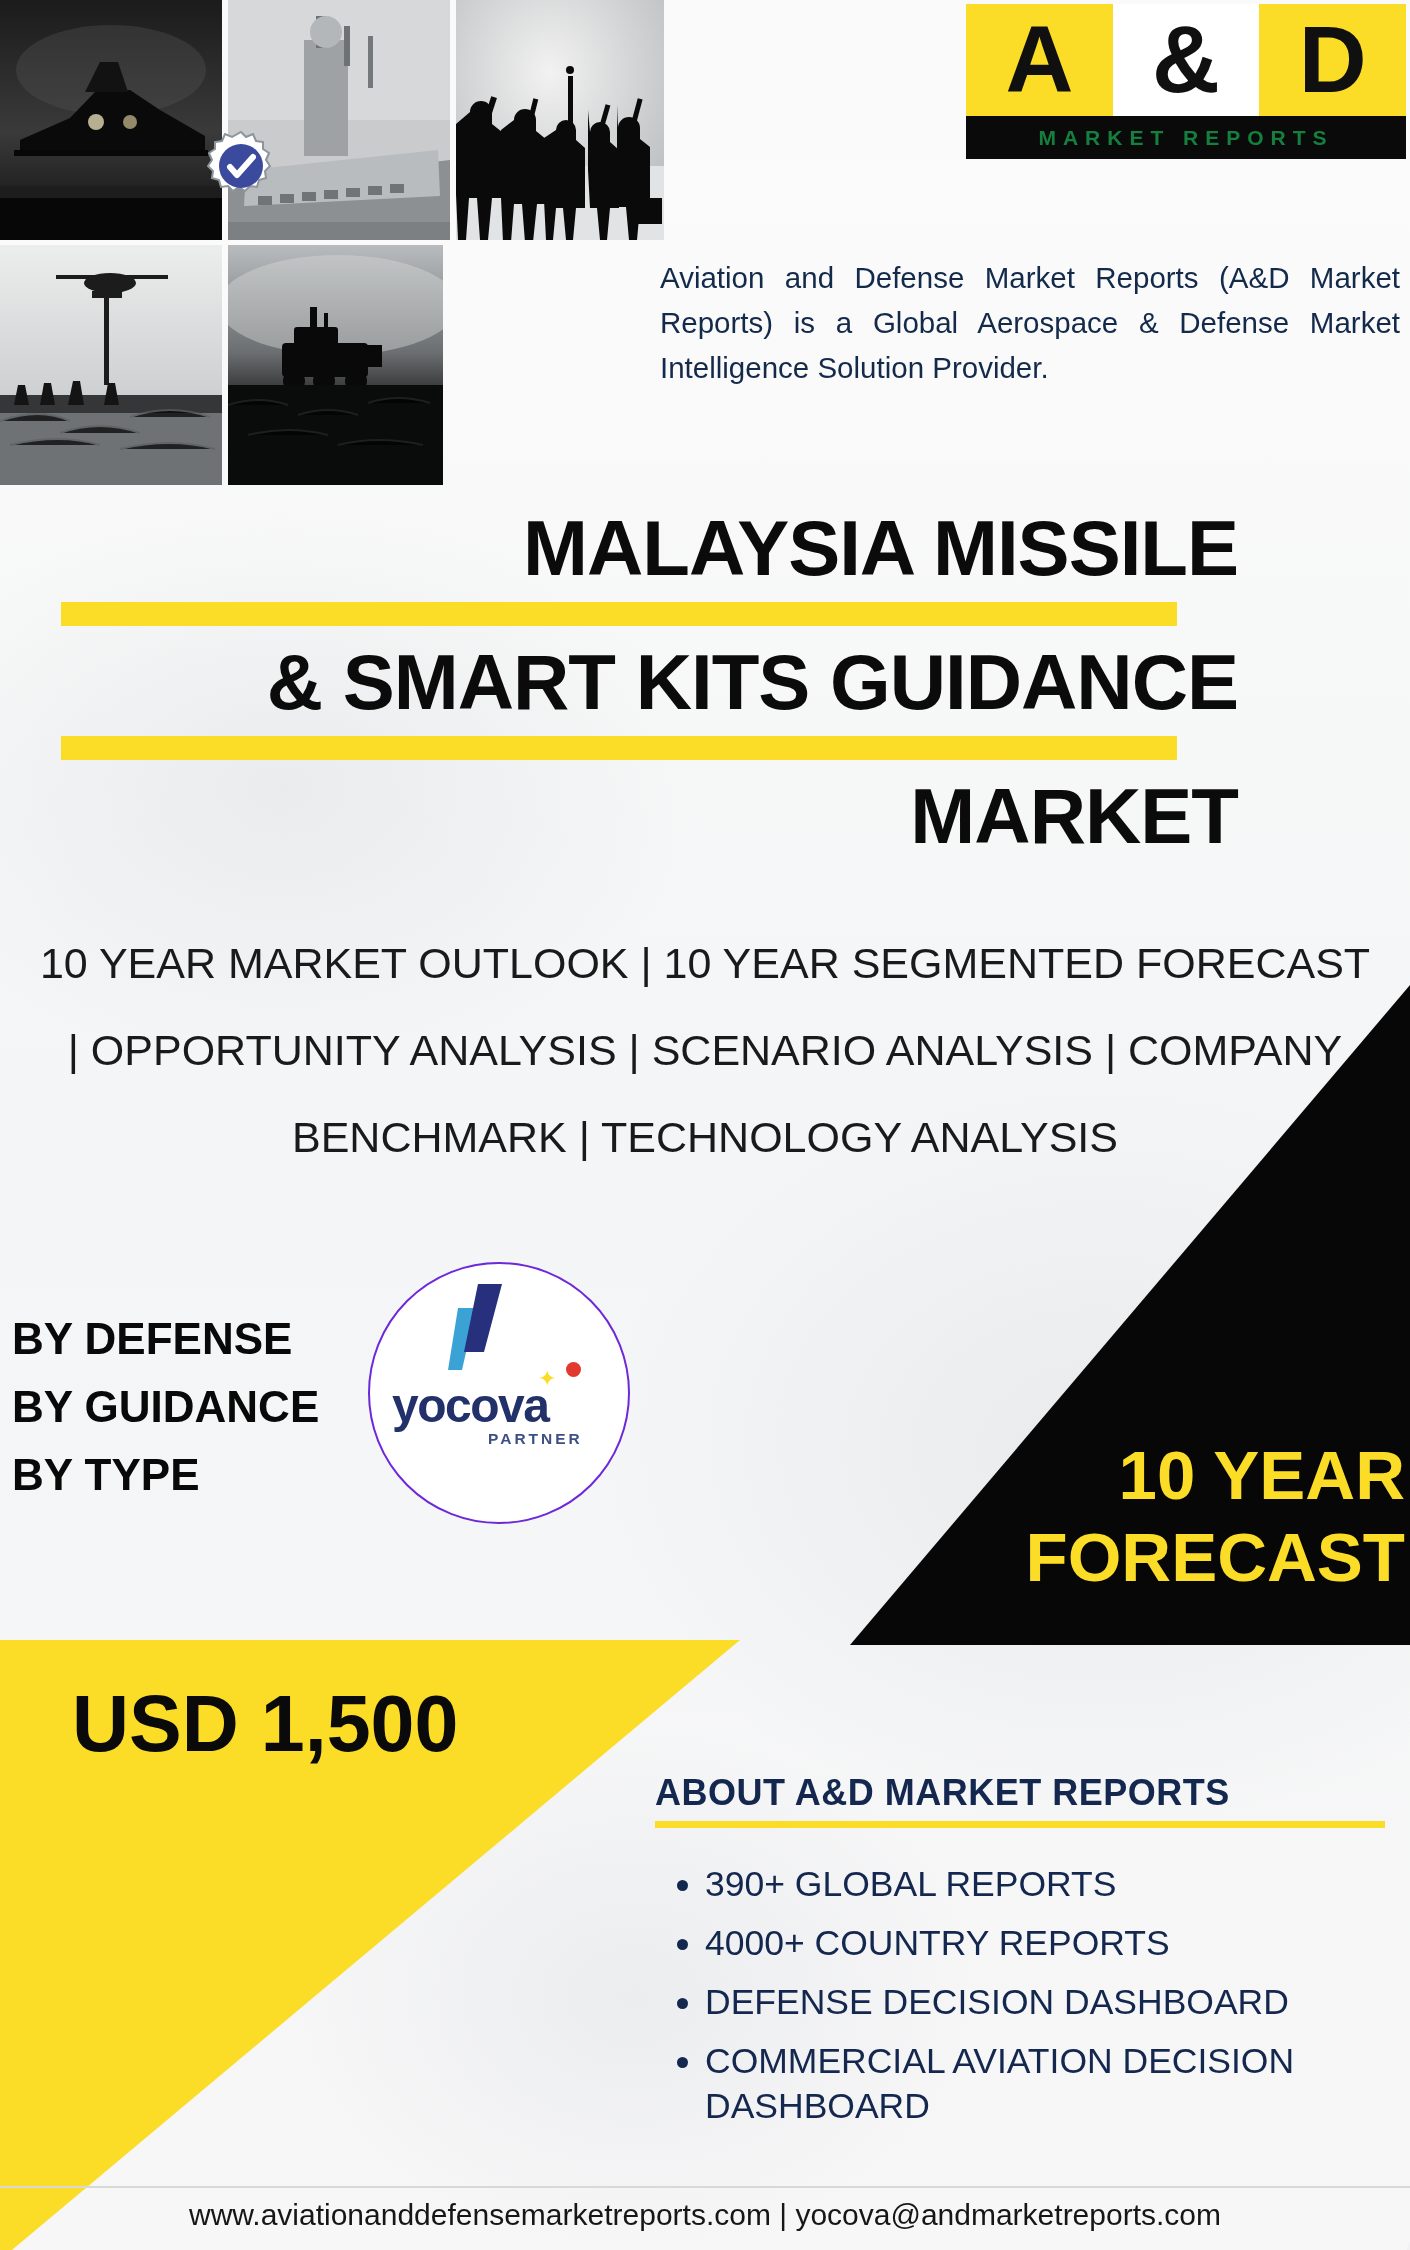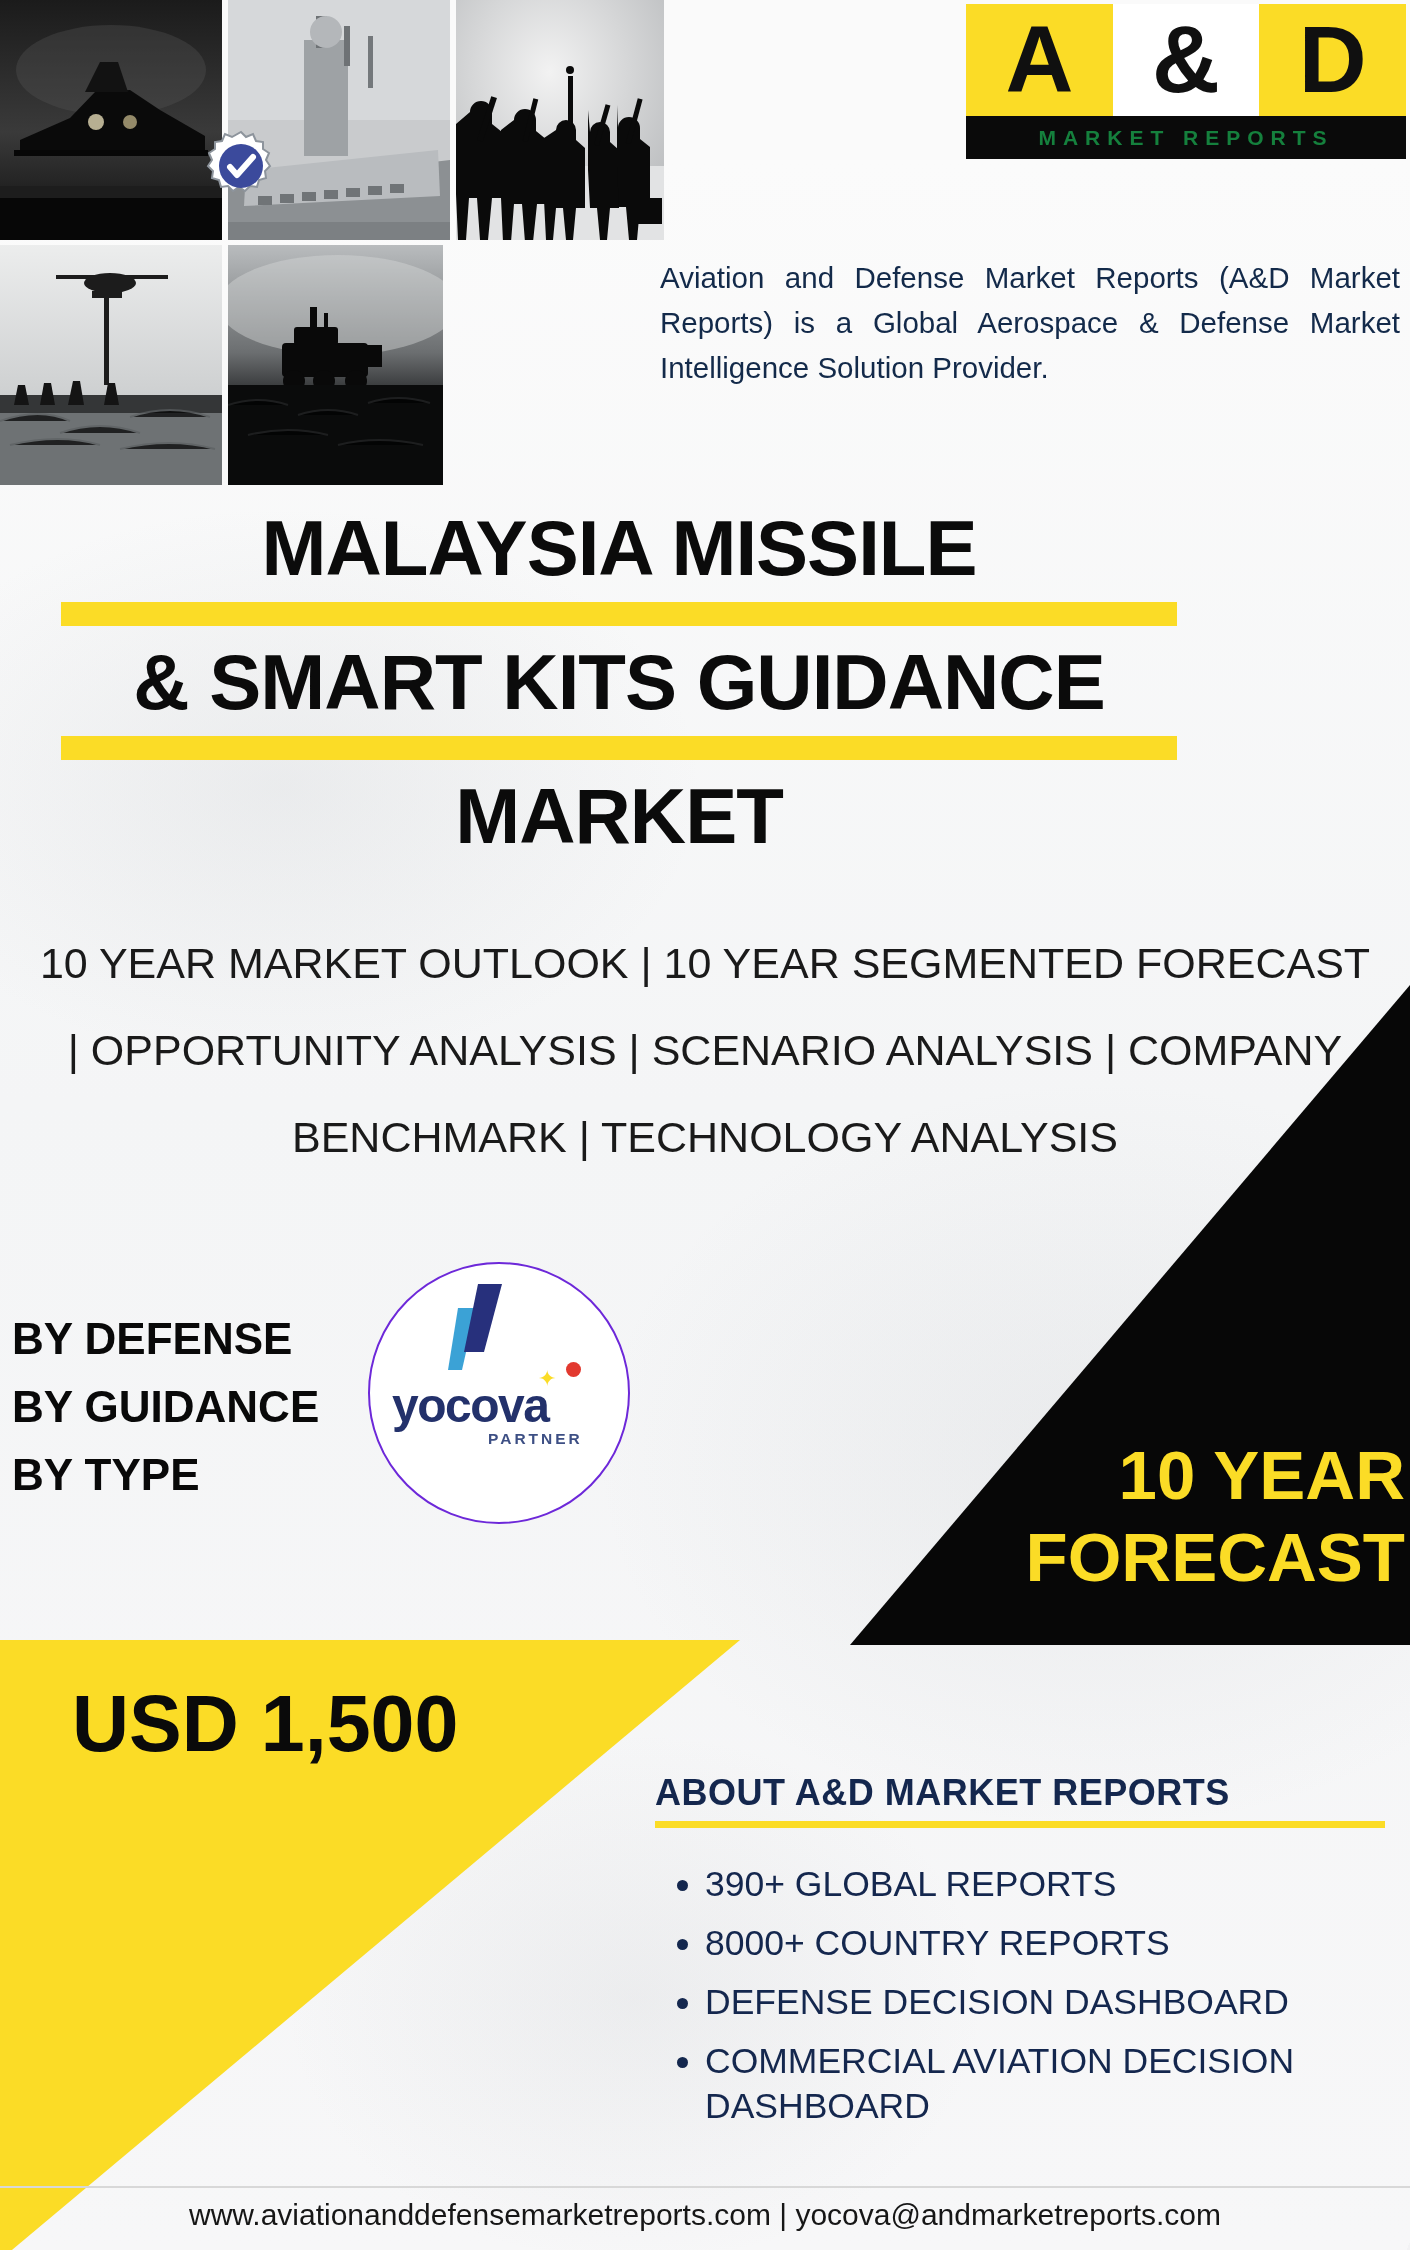--- a/index.html
+++ b/index.html
@@ -66,21 +66,21 @@
 
   
   .intro{
     position:absolute;left:660px;top:255px;width:740px;z-index:5;
     color:#132a4a;font-size:29.5px;line-height:45px;
     text-align:justify;text-justify:inter-word;
     font-family:"Liberation Sans", sans-serif;
   }
 
   
-  .title-wrap{position:absolute;left:0;top:500px;width:1238px;z-index:5;text-align:center;}
+  .title-wrap{position:absolute;left:0;top:500px;width:1238px;z-index:5;text-align:right;}
   .title-line{
     font-size:78px;font-weight:bold;letter-spacing:-1px;color:#0b0b0b;
     line-height:96px;font-family:"Liberation Sans", sans-serif;
     position:relative;z-index:3;
   }
   .yellow-rule{
     width:1116px;height:24px;background:#FBDC26;margin:6px auto 8px auto;
   }
 
   
@@ -369,21 +369,21 @@
   </div>
 
   <div class="yellow-wedge"></div>
   <div class="price">USD 1,500</div>
 
   <div class="about">
     <div class="about-head">ABOUT A&amp;D MARKET REPORTS</div>
     <div class="about-underline"></div>
     <ul class="about-list">
       <li>390+ GLOBAL REPORTS</li>
-      <li>8000+ COUNTRY REPORTS</li>
+      <li>4000+ COUNTRY REPORTS</li>
       <li>DEFENSE DECISION DASHBOARD</li>
       <li>COMMERCIAL AVIATION DECISION DASHBOARD</li>
     </ul>
   </div>
 
   <div class="footer-rule"></div>
   <div class="footer-line">www.aviationanddefensemarketreports.com | yocova@andmarketreports.com</div>
 
 </div>
 

